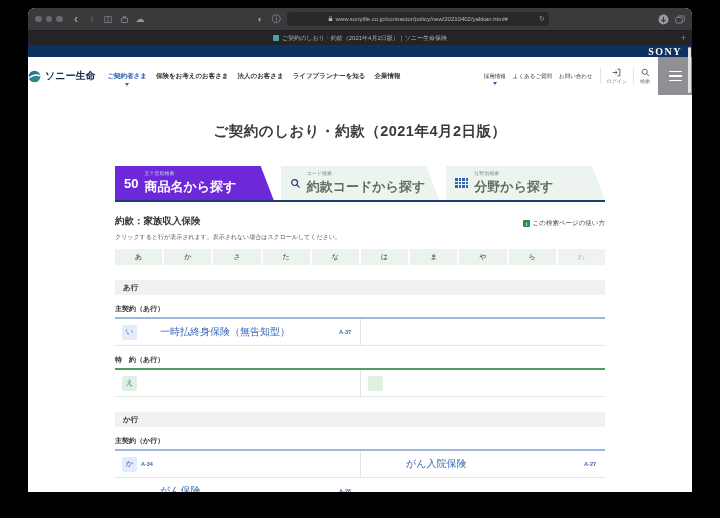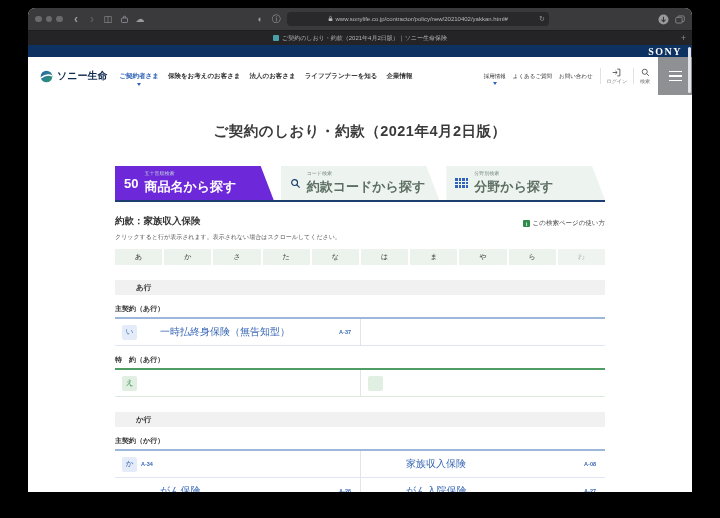--- a/index.html
+++ b/index.html
@@ -26,21 +26,21 @@
   .reload { position:absolute; right:4px; font-size:7px; color:#9a9aa0; }
   .tabbar { height:15px; background:#242426; border-top:1px solid #1d1d1f; display:flex; align-items:center; justify-content:center; position:relative; }
   .tab-title { display:flex; align-items:center; gap:3px; color:#b4b4b8; font-size:6px; }
   .favicon { width:6px; height:6px; background:#4aa0a8; border-radius:1px; }
   .newtab { position:absolute; right:6px; color:#8a8a8f; font-size:9px; }
   
   .site { position:relative; height:447px; background:#fff; overflow:hidden; }
   .navybar { height:12px; background:#0d3160; display:flex; align-items:center; justify-content:flex-end; padding-right:10px; }
   .sonylogo { color:#fff; font-family:"Liberation Serif", serif; font-weight:bold; font-size:10px; letter-spacing:1.5px; }
   .scrollthumb { position:absolute; right:1px; top:2px; width:3px; height:46px; background:#e3e4e7; border-radius:2px; z-index:9; }
-  .shead { height:38px; display:flex; align-items:center; padding-left:12px; background:#fff; position:relative; }
+  .shead { height:38px; display:flex; align-items:center; background:#fff; position:relative; }
   .brand { display:flex; align-items:center; gap:4px; flex:0 0 auto; }
   .brandname { font-size:10px; font-weight:bold; color:#12294e; white-space:nowrap; }
   .mainnav { display:flex; gap:9px; font-size:6.5px; font-weight:bold; color:#333; margin-left:12px; white-space:nowrap; }
   .mnitem { position:relative; }
   .mnitem.active { color:#2f62b8; }
   .chevdown { position:absolute; left:50%; transform:translateX(-50%); bottom:-5px; width:0; height:0; border-left:2.5px solid transparent; border-right:2.5px solid transparent; border-top:3px solid #2f62b8; }
   .rightgroup { margin-left:auto; display:flex; align-items:center; margin-right:36px; }
   .utilnav { display:flex; gap:7px; font-size:5.5px; color:#333; white-space:nowrap; }
   .iconnav { display:flex; align-items:center; margin-left:7px; }
   .icn { display:flex; flex-direction:column; align-items:center; gap:1px; padding:0 6px; border-left:1px solid #e2e2e2; }
@@ -64,21 +64,21 @@
   
   .secrow { display:flex; justify-content:space-between; align-items:flex-end; margin-top:13px; }
   .secrow h2 { margin:0; font-size:9.5px; color:#333; }
   .help { display:flex; align-items:center; gap:2.5px; font-size:6.5px; color:#444; text-decoration:none; }
   .helpicon { width:7px; height:7px; background:#2e8c4a; border-radius:1px; color:#fff; font-size:5px; font-weight:bold; display:flex; align-items:center; justify-content:center; }
   .note { margin:5px 0 0; font-size:6px; color:#555; }
   .kana { display:grid; grid-template-columns:repeat(10,1fr); gap:2px; margin-top:7px; }
   .kbtn { height:16px; background:#ecf2ec; display:flex; align-items:center; justify-content:center; font-size:7px; color:#3c3c3c; cursor:pointer; }
   .kbtn.disabled { color:#b3bbb3; background:#f0f4f0; }
   
-  .rowhead { margin-top:15px; background:#f1f1f1; height:15px; line-height:15px; padding-left:21px; font-size:7.5px; font-weight:bold; color:#333; }
+  .rowhead { margin-top:15px; background:#f1f1f1; height:15px; line-height:15px; padding-left:8px; font-size:7.5px; font-weight:bold; color:#333; }
   .sublabel { margin-top:9px; margin-bottom:3px; font-size:7px; font-weight:bold; color:#333; }
   .ptable { display:grid; grid-template-columns:1fr 1fr; border-top:2px solid #9db7dc; background:#fff; }
   .ptable .cell { height:27px; display:flex; align-items:center; padding:0 7px; border-bottom:1px solid #dde6f2; min-width:0; }
   .ptable .cell:nth-child(2n) { border-left:1px solid #e4e4e4; }
   .badge { flex:0 0 15px; height:15px; border-radius:2px; background:#e3ecf8; color:#3867b5; font-size:7.5px; display:flex; align-items:center; justify-content:center; }
   .badge:empty { background:transparent; }
   .pname { margin-left:23px; font-size:10px; color:#3867b5; flex:1; white-space:nowrap; overflow:hidden; cursor:pointer; }
   .code { font-size:5.5px; font-weight:bold; color:#3867b5; margin-left:4px; padding-right:2px; }
   .ptable.green { border-top-color:#4f9d63; }
   .ptable.green .cell { border-bottom-color:#dfe9df; }
@@ -290,30 +290,25 @@
 
       <div class="rowhead">か行</div>
       <div class="sublabel">主契約（か行）</div>
       <div class="ptable blue">
         <div class="cell">
           <span class="badge">か</span>
           <span class="code">A-34</span>
         </div>
         <div class="cell">
           <span class="badge"></span>
-          <span class="pname">家族収入保険</span>
-          <span class="code">A-08</span>
+          <span class="pname">がん入院保険</span>
+          <span class="code">A-27</span>
         </div>
         <div class="cell">
           <span class="badge"></span>
           <span class="pname">がん保険</span>
           <span class="code">A-26</span>
         </div>
-        <div class="cell">
-          <span class="badge"></span>
-          <span class="pname">がん入院保険</span>
-          <span class="code">A-27</span>
-        </div>
       </div>
 
     </div>
   </div>
 </div>
 
 </body></html>

